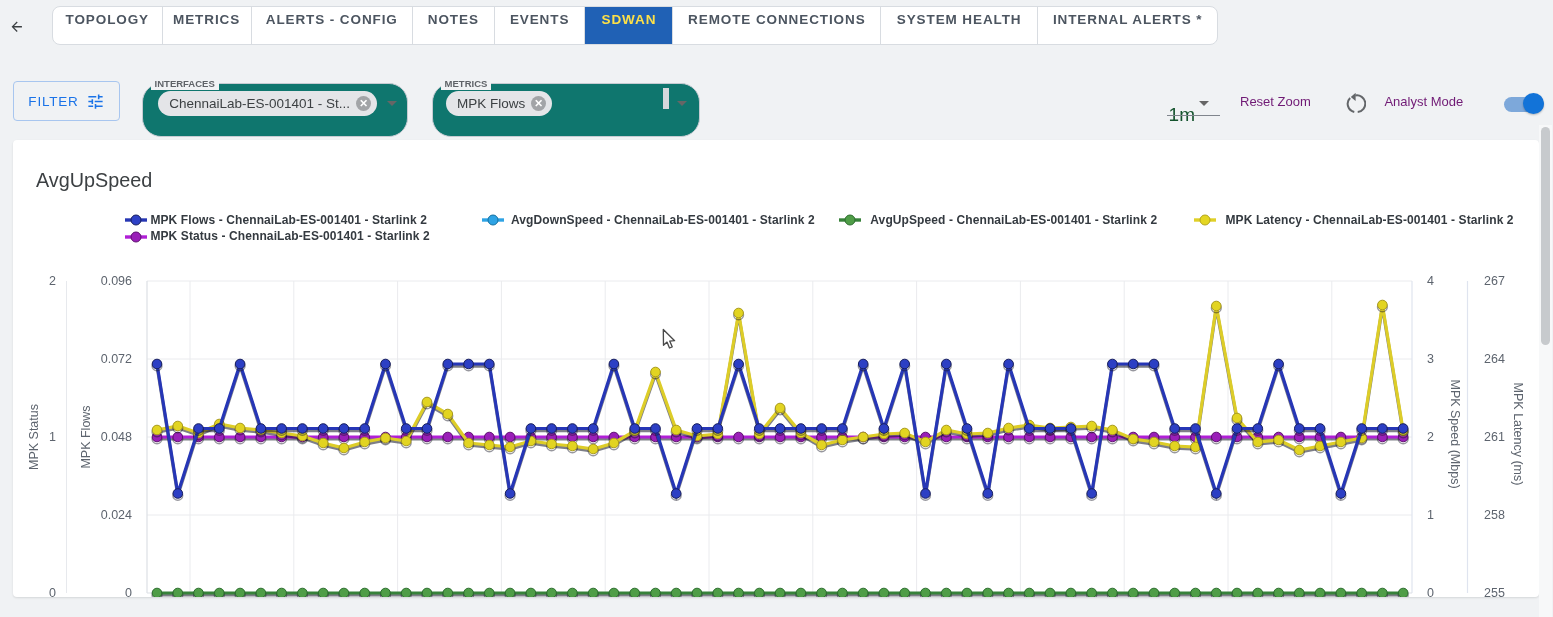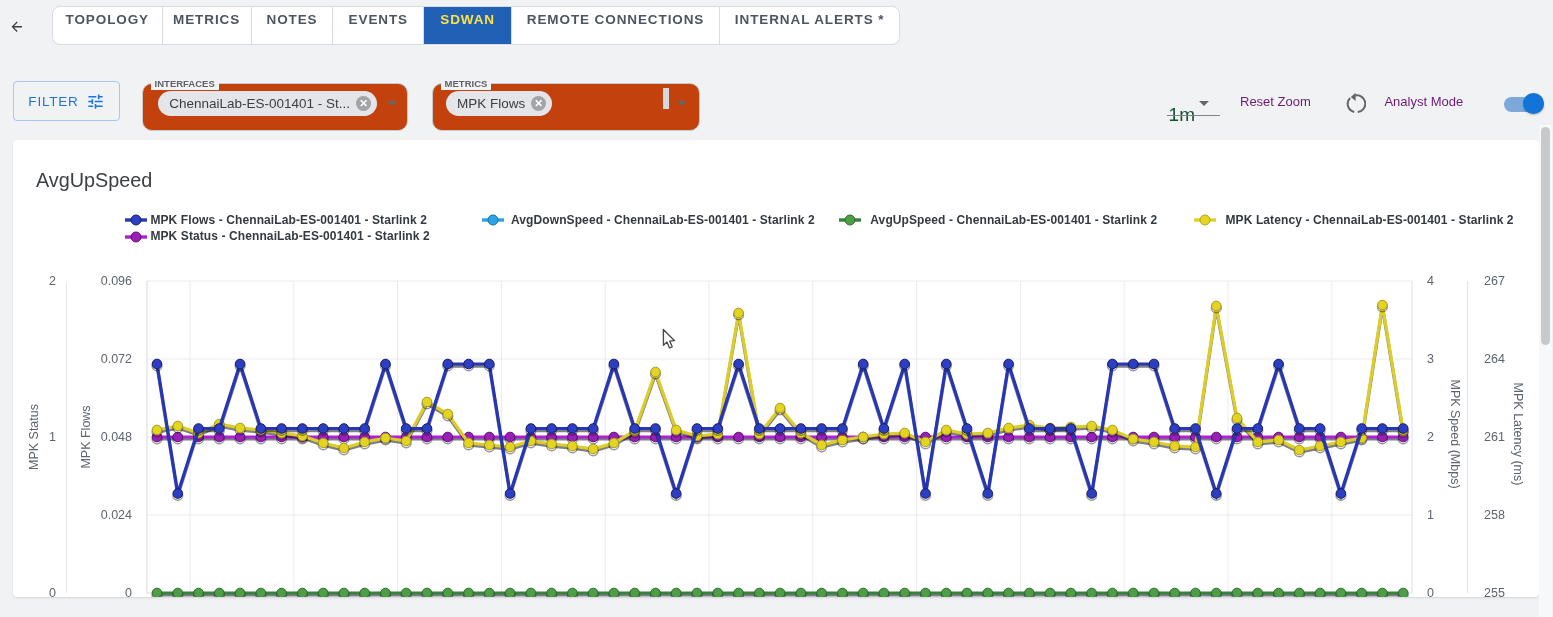--- a/index.html
+++ b/index.html
@@ -3,43 +3,45 @@
 * {margin:0;padding:0;box-sizing:border-box}
 html,body {width:1553px;height:617px;overflow:hidden;background:#f0f2f4;font-family:"Liberation Sans",sans-serif;position:relative}
 .abs {position:absolute}
 #tabbar {position:absolute;left:52px;top:6px;height:39px;display:flex;background:#fff;border:1px solid #d8dce1;border-radius:8px}
 .tab {display:flex;align-items:center;justify-content:center;padding-bottom:12px;font-size:13.5px;font-weight:700;letter-spacing:.9px;color:#4c5560;border-right:1px solid #d8dce1;white-space:nowrap}
 .tab:last-child {border-right:none;border-radius:0 8px 8px 0}
 .tab:first-child {border-radius:8px 0 0 8px}
 .tab.sel {background:#2061b5;color:#fde047}
 #card {position:absolute;left:13px;top:140px;width:1526px;height:457px;background:#fff;border-radius:4px;box-shadow:0 1px 2px rgba(60,64,67,.15)}
 #filterbtn {position:absolute;left:13px;top:81px;width:107px;height:40px;border:1px solid #a8c6ef;border-radius:4px;display:flex;align-items:center;justify-content:center;gap:7px;color:#1a73e8;font-size:13.5px;font-weight:400;letter-spacing:.8px}
-.field {position:absolute;top:82.7px;height:48px;border:1px solid #c6cbd2;border-radius:10px;background:#c2410c}
+.field {position:absolute;top:82.7px;height:54px;border:1px solid #c6cbd2;border-radius:19px;background:#0f766e}
 .flabel {position:absolute;top:-7px;left:8px;font-size:9.5px;font-weight:700;letter-spacing:0;color:#5f6368;background:#f0f2f4;padding:0 4px;line-height:13px}
 .chip {position:absolute;top:7.5px;height:25px;background:#e4e5e8;border-radius:13px;display:flex;align-items:center;font-size:13.5px;color:#3c4043;padding-left:11px}
 .chipx {flex:none;width:15px;height:15px;border-radius:50%;background:#a2a4a7;color:#fff;font-size:10.5px;font-weight:700;line-height:15px;text-align:center;margin-left:6px}
 .caret {width:0;height:0;border-left:5.8px solid transparent;border-right:5.8px solid transparent;border-top:5.6px solid #666;position:absolute}
 .toptext {position:absolute;font-size:13px;color:#701a75}
 #title {position:absolute;left:36px;top:169px;font-size:19.8px;color:#3c4043}
 .leg {font-size:12px;line-height:14px;letter-spacing:.1px;font-weight:700;color:#343a40;white-space:nowrap}
 #sbtrack {position:absolute;left:1539px;top:125px;width:12.5px;height:492px;background:#f7f8f9}
 #sbthumb {position:absolute;left:1541px;top:127px;width:9px;height:218px;background:#c7cacd;border-radius:4.5px}
 #chart {position:absolute;left:0;top:0}
 </style></head>
 <body>
 <svg class="abs" style="left:9.1px;top:19.4px" width="15.5" height="15.5" viewBox="0 0 24 24" fill="#3c4043">
     <path d="M20 11H7.83l5.59-5.59L12 4l-8 8 8 8 1.41-1.41L7.83 13H20v-2z"></path>
   </svg>
 <div id="tabbar">
     <div class="tab" style="width:109.6px">TOPOLOGY</div>
     <div class="tab" style="width:89.0px">METRICS</div>
+    <div class="tab" style="width:161.3px">ALERTS - CONFIG</div>
     <div class="tab" style="width:81.8px">NOTES</div>
     <div class="tab" style="width:90.8px">EVENTS</div>
     <div class="tab sel" style="width:87.9px">SDWAN</div>
     <div class="tab" style="width:207.9px">REMOTE CONNECTIONS</div>
+    <div class="tab" style="width:156.8px">SYSTEM HEALTH</div>
     <div class="tab" style="width:179.3px">INTERNAL ALERTS *</div>
   </div>
 <div id="filterbtn">FILTER<svg width="19" height="19" viewBox="0 0 24 24" fill="#1a73e8">
       <path d="M3 17v2h6v-2H3zM3 5v2h10V5H3zm10 16v-2h8v-2h-8v-2h-2v6h2zM7 9v2H3v2h4v2h2V9H7zm14 4v-2H11v2h10zm-6-4h2V7h4V5h-4V3h-2v6z"></path>
     </svg></div>
 <div class="field" style="left:141.6px;width:266.4px">
   <span class="flabel">INTERFACES</span>
   <div class="chip" style="left:15.6px;width:219px">ChennaiLab-ES-001401 - St...<span class="chipx">✕</span></div>
   <div class="caret" style="left:244px;top:17.3px"></div>
 </div>

